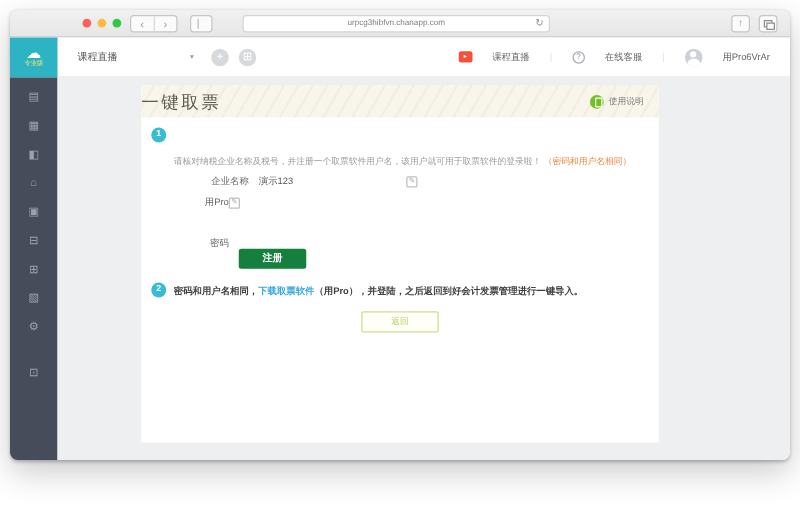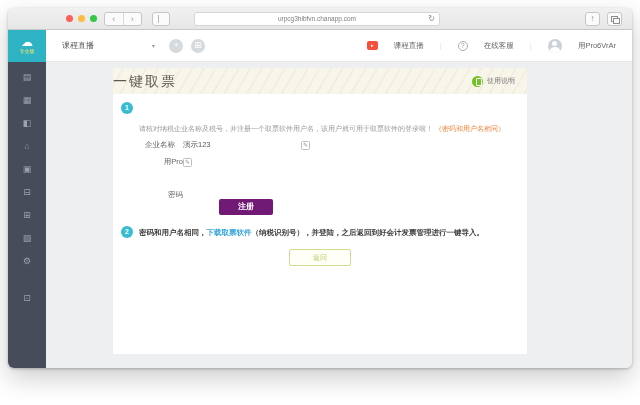--- a/index.html
+++ b/index.html
@@ -75,22 +75,22 @@
   .note .hl { color:#f0863c; }
 
   .frow { position:absolute; display:flex; align-items:center; }
   .flabel { width:62px; text-align:right; font-size:7.5px; color:#666; flex:0 0 auto; }
   .fval { margin-left:8px; width:118px; font-size:7.5px; color:#555; }
   .edit-ic { width:9px; height:9px; border:1px solid #bfbfbf; border-radius:1.5px; font-size:6px; line-height:7px;
     text-align:center; color:#9e9e9e; }
   .txt-input { margin-left:8px; width:126px; height:16px; border:1px solid #dcdcdc; border-radius:2px;
     font-size:6.5px; color:#555; padding-left:5px; outline:none; font-family:inherit; }
   .txt-input::placeholder { color:#c2c2c2; }
-  .register-btn { position:absolute; left:78px; top:131px; width:54px; height:16px; background:#701a75; border:none;
-    border-radius:2px; color:#fff; font-size:8px; font-weight:bold; line-height:16px; text-align:center; font-family:inherit;margin-left:28px; }
+  .register-btn { position:absolute; left:78px; top:131px; width:54px; height:16px; background:#15803d; border:none;
+    border-radius:2px; color:#fff; font-size:8px; font-weight:bold; line-height:16px; text-align:center; font-family:inherit; }
   .step2-text { position:absolute; left:26px; top:160px; width:382px; font-size:7.5px; font-weight:bold; color:#3f3f3f; white-space:nowrap; }
   .dl-link { color:#38a5dd; }
   .back-btn { position:absolute; left:50%; top:181px; transform:translateX(-50%); width:62px; height:17px;
     background:#fffef7; border:1px solid #cfdc92; border-radius:2px; color:#b8cf68; font-size:7px;
     line-height:15px; text-align:center; font-family:inherit; }
 </style>
 </head>
 <body>
 
 <div class="window">
@@ -166,40 +166,40 @@
           </div>
         </div>
 
         <span class="step-circle" style="left:8px; top:34px">1</span>
 
         <div class="note">
           <span>请核对纳税企业名称及税号，并注册一个取票软件用户名，该用户就可用于取票软件的登录啦！</span>
           <span class="hl">（密码和用户名相同）</span>
         </div>
 
-        <div class="frow" style="left:0; top:72px">
+        <div class="frow" style="left:24px; top:72px">
           <span class="flabel">企业名称</span>
           <span class="fval">演示123</span>
           <span class="edit-ic">✎</span>
         </div>
 
         <div class="frow" style="left:8px; top:89px">
           <span class="flabel">用Pro</span>
           <span class="edit-ic">✎</span>
         </div>
 
 
         <div class="frow" style="left:8px; top:122px">
           <span class="flabel">密码</span>
         </div>
 
         <button class="register-btn">注册</button>
 
         <span class="step-circle" style="left:8px; top:158px">2</span>
         <div class="step2-text">
-          <span>密码和用户名相同，</span><span class="dl-link">下载取票软件</span><span>（纳税识别号），并登陆，之后返回到好会计发票管理进行一键导入。</span>
+          <span>密码和用户名相同，</span><span class="dl-link">下载取票软件</span><span>（用Pro），并登陆，之后返回到好会计发票管理进行一键导入。</span>
         </div>
 
         <button class="back-btn">返回</button>
       </div>
     </div>
   </div>
 </div>
 
 </body></html>

